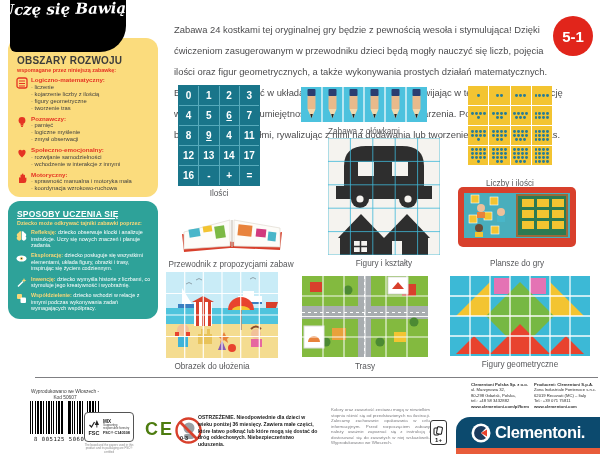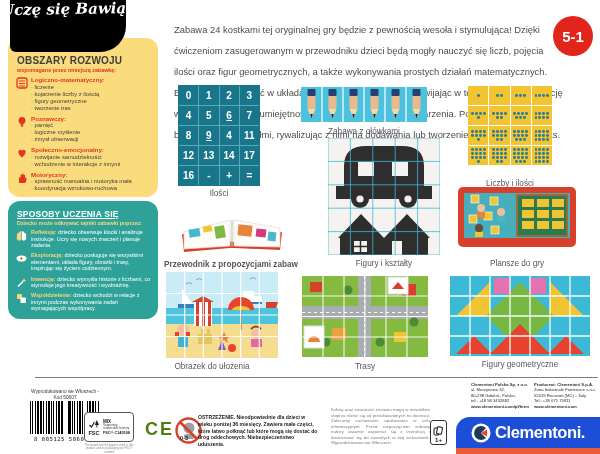--- a/index.html
+++ b/index.html
@@ -81,21 +81,21 @@
   .note{position:absolute;left:331px;top:407px;width:99px;margin:0;font-size:4.4px;
         line-height:5.5px;color:#7d7d80;text-align:justify;}
   .players{position:absolute;left:430px;top:420px;width:17px;height:25px;border:1px solid #333;
            border-radius:3px;display:flex;flex-direction:column;align-items:center;
            justify-content:flex-end;background:#fff;box-sizing:border-box;padding-bottom:1px;}
   .players-label{font-size:6px;font-weight:bold;color:#111;line-height:6px;}
   .addr{position:absolute;top:382px;margin:0;font-size:4.2px;line-height:5.4px;color:#2e2e2e;}
   .addr .b{font-weight:bold;}
   .addr1{left:471px;width:60px;}
   .addr2{left:534px;width:63px;}
-  .brand-bar{position:absolute;left:456px;top:417px;width:144px;height:31px;background:#1d4ed8;
+  .brand-bar{position:absolute;left:456px;top:417px;width:144px;height:31px;background:#0c4a6e;
              border-radius:14px 0 0 0;display:flex;align-items:center;justify-content:center;gap:4px;}
   .brand-text{color:#fff;font-weight:bold;font-size:16.5px;letter-spacing:-.4px;}
   .brand-strip{position:absolute;left:456px;top:448px;width:144px;height:6px;background:#e85c3a;}
 </style>
 </head>
 <body>
 
 <div class="page">
 
   <div class="logo-block">
@@ -479,21 +479,21 @@
       <polygon points="62,22 108,30 108,49 62,48" fill="#fdfcf8" stroke="#e0dad0" stroke-width=".7"></polygon>
       <rect x="17" y="31" width="11" height="8" fill="#49b6c9" transform="rotate(-9 22 35)"></rect>
       <rect x="31" y="28" width="9" height="6" fill="#f3c431" transform="rotate(-9 35 31)"></rect>
       <rect x="43" y="28" width="10" height="12" fill="#7cb944" transform="rotate(-9 48 34)"></rect>
       <rect x="66" y="27" width="14" height="11" fill="#e8833c" transform="rotate(6 73 32)"></rect>
       <rect x="84" y="31" width="10" height="8" fill="#d23a7e" transform="rotate(6 89 35)"></rect>
       <rect x="96" y="34" width="8" height="9" fill="#49b6c9" transform="rotate(6 100 38)"></rect>
       <line x1="60" y1="22" x2="60" y2="49" stroke="#c9c2b6" stroke-width="1.2"></line>
     </svg>
   </div>
-  <span class="cap" style="left:231px;top:260px;font-weight:bold;">Przewodnik z propozycjami zabaw</span>
+  <span class="cap" style="left:231px;top:260px;">Przewodnik z propozycjami zabaw</span>
 
   <div class="fig" style="left:328px;top:138px;">
     <svg width="112" height="117" viewBox="0 0 112 117">
       <rect width="112" height="117" fill="#f5f3ef"></rect>
       <g>
         <path d="M16,48 L16,28 Q16,8 38,8 L74,8 Q96,8 96,28 L96,48 Z" fill="#2e2e2e"></path>
         <rect x="30" y="24" width="16" height="14" fill="#f5f3ef"></rect>
         <rect x="64" y="24" width="16" height="14" fill="#f5f3ef"></rect>
         <rect x="8" y="48" width="96" height="13" fill="#2e2e2e"></rect>
         <circle cx="32" cy="61" r="9" fill="#2e2e2e"></circle>

